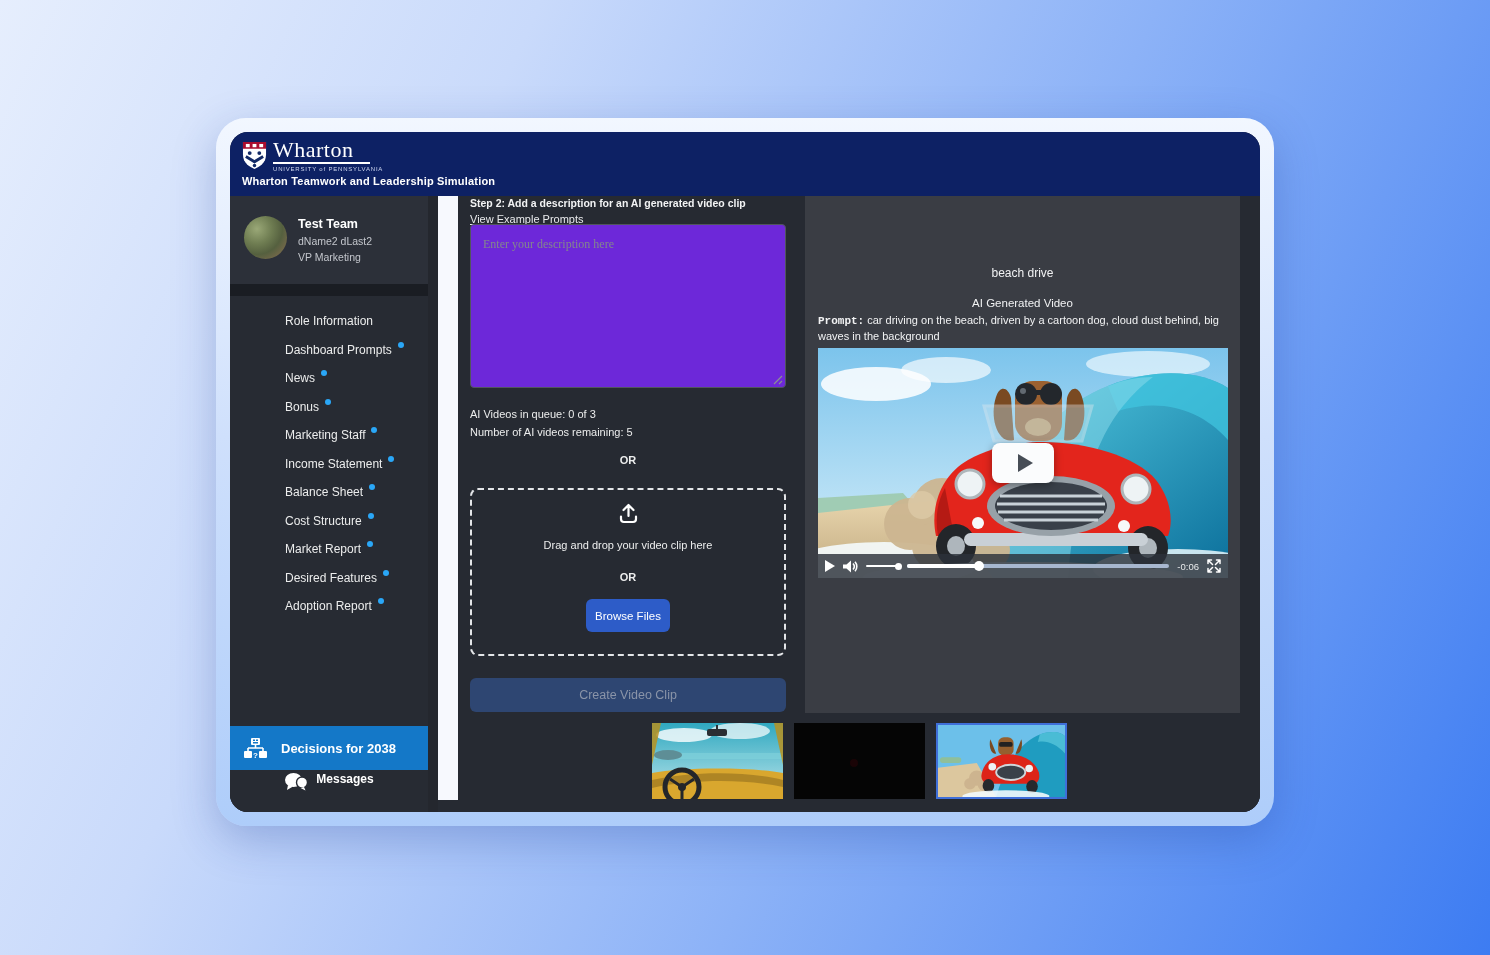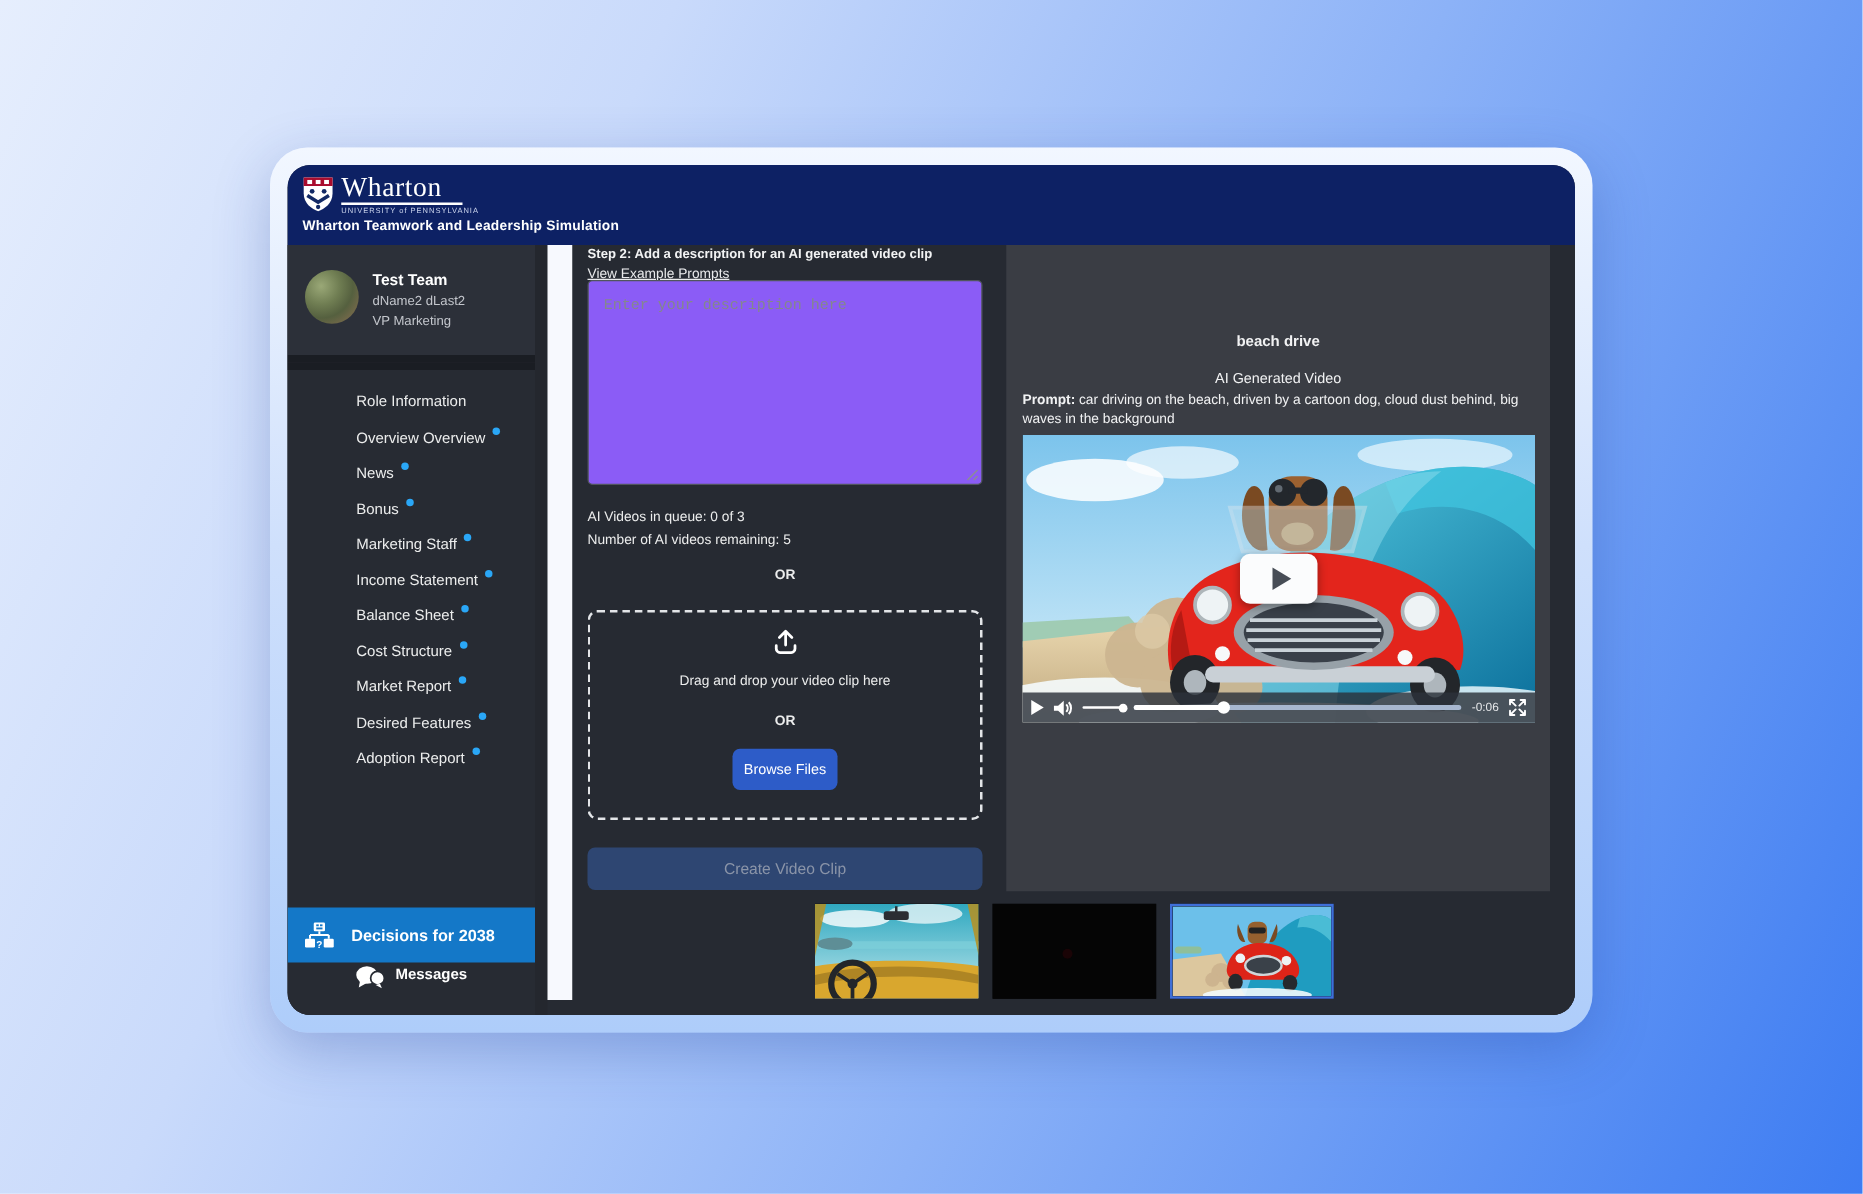--- a/index.html
+++ b/index.html
@@ -50,43 +50,43 @@
   .nav-label { font-size:12px; color:#eceded; }
   .nav-dot { width:6px; height:6px; border-radius:50%; background:#2aa7f7; margin-left:6px; margin-bottom:10px; }
   .decisions { height:44px; background:#1478c8; display:flex; align-items:center; padding:0 13px; gap:13px; cursor:pointer; }
   .decisions-label { color:#fff; font-size:13px; font-weight:bold; }
   .messages { height:40px; margin-top:2px; display:flex; justify-content:center; gap:8px; cursor:pointer; }
   .messages-label { color:#fff; font-size:12px; font-weight:bold; }
   
   .form-col { position:absolute; left:12px; top:0; width:316px; color:#eceded; }
   .step-title { position:absolute; top:1px; left:0; width:340px; font-size:10.5px; font-weight:bold; color:#f2f3f4; white-space:nowrap; }
   .example-link { position:absolute; top:17px; left:0; font-size:11px; color:#e9eaec; text-decoration:underline; cursor:pointer; }
-  .desc-input { position:absolute; top:28px; left:0; width:316px; height:164px; background:#8b5cf6;
+  .desc-input { position:absolute; top:28px; left:0; width:316px; height:164px; background:#6d28d9;
     border:1px solid #51555e; border-radius:4px; padding:12px; font-size:12px; color:#dcdde0;
-    font-family:Liberation Mono, monospace; resize:none; }
+    font-family:Liberation Serif, serif; resize:none; }
   .desc-input::placeholder { color:#84878d; }
   .resize-grip { position:absolute; top:178px; left:302px; width:11px; height:11px; }
   .queue-line { position:absolute; top:212px; left:0; font-size:11px; }
   .remaining-line { position:absolute; top:230px; left:0; font-size:11px; }
   .or-1 { position:absolute; top:258px; left:0; width:316px; text-align:center; font-size:11px; font-weight:bold; }
   .dropzone { position:absolute; top:292px; left:0; width:316px; height:168px; border:2px dashed #e3e5e8;
     border-radius:8px; display:flex; flex-direction:column; align-items:center; }
   .upload-ic { margin-top:12px; }
   .drop-text { font-size:11px; margin-top:14px; }
   .or-2 { font-size:11px; font-weight:bold; margin-top:20px; }
   .browse-btn { margin-top:16px; width:84px; height:33px; background:#2d5cc8; border:none; border-radius:6px;
     color:#fff; font-size:11.5px; font-family:inherit; cursor:pointer; }
   .create-btn { position:absolute; top:482px; left:0; width:316px; height:34px; background:#2e4672; border:none;
     border-radius:6px; color:#8a94a8; font-size:12.5px; font-family:inherit; cursor:default; }
   
   .preview { position:absolute; left:347px; top:0; width:435px; height:517px; background:#3a3d44; color:#f1f2f3; }
-  .pv-title { position:absolute; top:70px; width:100%; text-align:center; font-size:12px; font-weight:bold; }
+  .pv-title { position:absolute; top:70px; width:100%; text-align:center; font-size:12px; font-weight:normal; }
   .pv-sub { position:absolute; top:101px; width:100%; text-align:center; font-size:11.5px; }
   .pv-prompt { position:absolute; top:117px; left:13px; width:409px; font-size:11px; line-height:15px; }
-  .pv-prompt .plabel { font-weight:bold; margin-right:3px; }
+  .pv-prompt .plabel { font-weight:bold; margin-right:3px;font-family:Liberation Mono, monospace; }
   .video { position:absolute; left:13px; top:152px; width:410px; height:230px; background:#000; }
   .video svg.scene { position:absolute; inset:0; }
   .play-overlay { position:absolute; left:50%; top:50%; transform:translate(-50%,-50%);
     width:62px; height:40px; background:#fbfcfd; border-radius:8px; display:flex; align-items:center;
     justify-content:center; box-shadow:0 2px 8px rgba(0,0,0,.35); cursor:pointer; }
   .play-overlay .tri { width:0; height:0; border-left:15px solid #474d56; border-top:9px solid transparent;
     border-bottom:9px solid transparent; margin-left:4px; }
   .controls { position:absolute; left:0; right:0; bottom:0; height:24px; background:rgba(44,50,59,.82);
     display:flex; align-items:center; padding:0 7px; gap:8px; }
   .ctrl-play { width:0; height:0; border-left:10px solid #fff; border-top:6px solid transparent;
@@ -143,21 +143,21 @@
           </div>
         </div>
         <div class="sb-div"></div>
         <div class="sb-div"></div>
 
         <div class="nav">
           <div class="nav-item">
               <span class="nav-label">Role Information</span>
             </div>
           <div class="nav-item">
-              <span class="nav-label">Overview Overview</span>
+              <span class="nav-label">Dashboard Prompts</span>
               <span class="nav-dot"></span>
             </div>
           <div class="nav-item">
               <span class="nav-label">News</span>
               <span class="nav-dot"></span>
             </div>
           <div class="nav-item">
               <span class="nav-label">Bonus</span>
               <span class="nav-dot"></span>
             </div>

